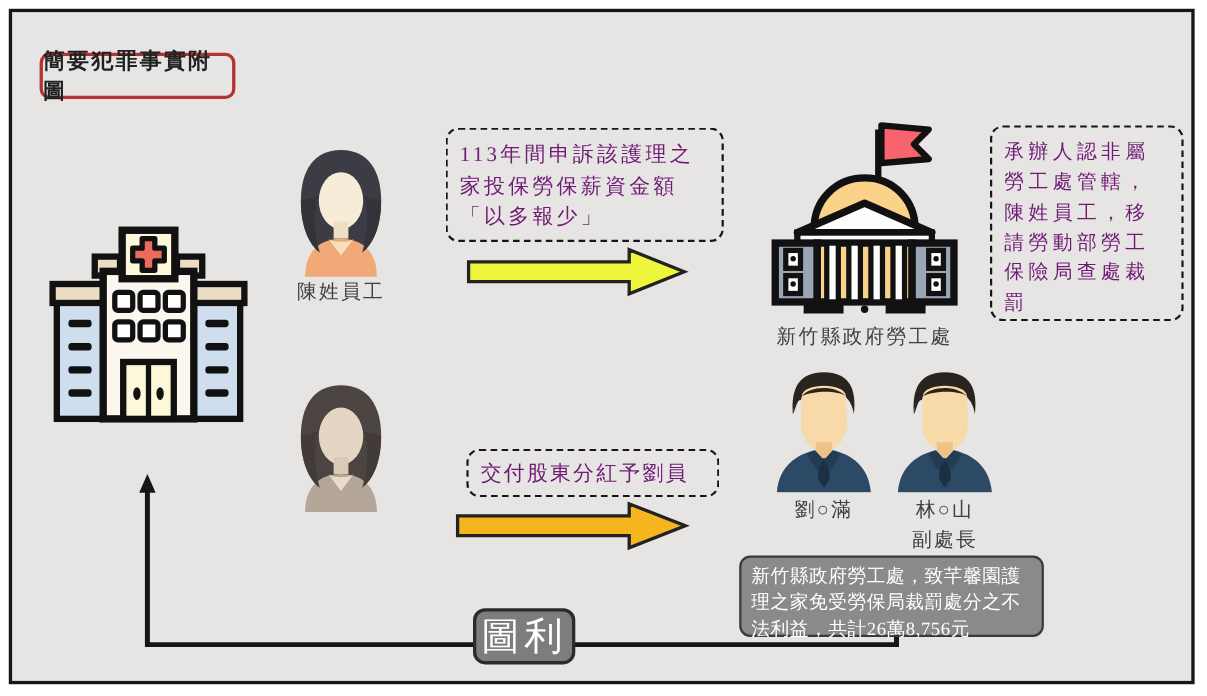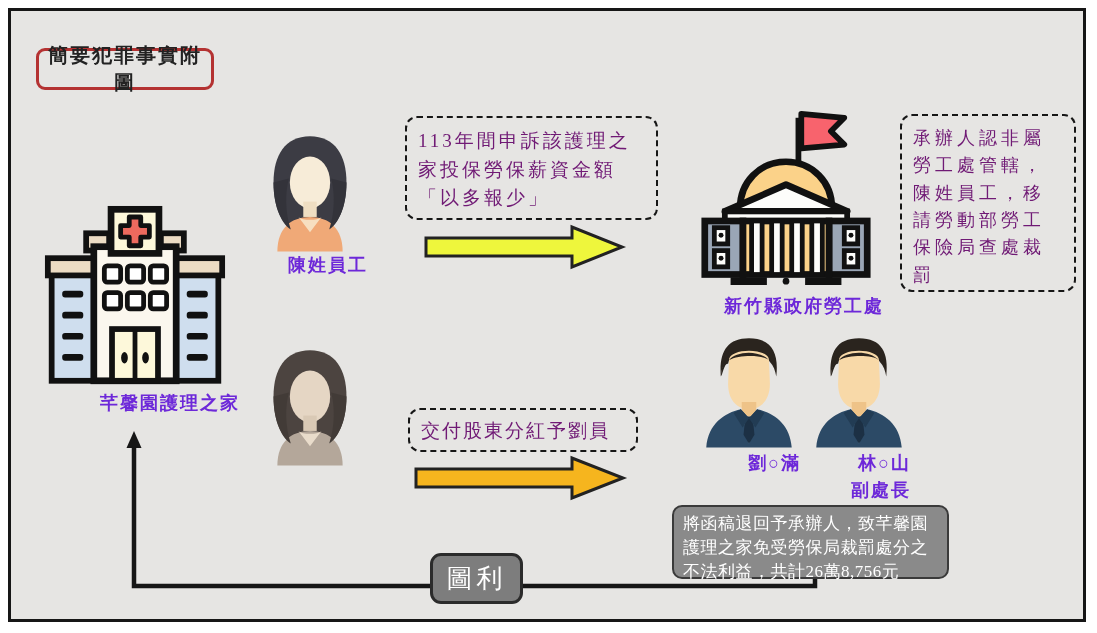--- a/index.html
+++ b/index.html
@@ -9,44 +9,44 @@
   }
   .frame{
     position:absolute;left:8px;top:8px;width:1072px;height:608px;
     border:3px solid #161616;background:var(--background,#e6e5e3);
   }
   .abs{position:absolute;}
   .title-box{
     left:36px;top:48px;width:172px;height:36px;
     border:3px solid var(--title_border,#b43232);border-radius:9px;
     display:flex;align-items:center;justify-content:center;
-    font-size:20px;letter-spacing:2px;font-weight:bold;color:#222;text-align:center;
+    font-size:20px;letter-spacing:2px;font-weight:bold;color:#222;
   }
   .dashed-box{
     border:2.5px dashed #161616;border-radius:12px;
     padding:9px 11px;box-sizing:border-box;
     font-size:19px;line-height:1.5;letter-spacing:3px;color:#701a75;
   }
   .callout-complaint{left:405px;top:116px;width:253px;height:104px;}
   .callout-referral{left:900px;top:114px;width:176px;height:178px;font-size:18px;letter-spacing:4px;line-height:1.52;}
-  .callout-dividend{left:408px;top:408px;width:230px;height:44px;padding:7px 11px;letter-spacing:2px;}
+  .callout-dividend{left:424px;top:408px;width:230px;height:44px;padding:7px 11px;letter-spacing:2px;}
   .node-label{
-    text-align:right;font-size:18px;letter-spacing:2px;color:#6d28d9;line-height:1.5;font-weight:bold;
+    text-align:center;font-size:18px;letter-spacing:2px;color:#404040;line-height:1.5;
   }
   .gray-callout{
     left:672px;top:505px;width:277px;height:74px;box-sizing:border-box;
     background:var(--callout_bg,#8a8a8a);border:2.5px solid #3a3a3a;border-radius:10px;
     padding:5px 9px;color:#fff;font-size:17px;line-height:1.42;letter-spacing:0.5px;
     z-index:4;
   }
   .benefit-box{
     left:430px;top:553px;width:93px;height:51px;box-sizing:border-box;
     background:var(--benefit_bg,#7d7d7d);border:3px solid #2b2b2b;border-radius:11px;
     display:flex;align-items:center;justify-content:center;
-    color:#fff;font-size:26px;letter-spacing:4px;z-index:5;
+    color:#fff;font-size:35px;letter-spacing:4px;z-index:5;
   }
   .connector{left:0;top:0;width:1097px;height:633px;pointer-events:none;z-index:3;}
   .arrow-top-fill{fill:var(--arrow_top,#eef63c);stroke:#222;stroke-width:3;stroke-linejoin:miter;}
   .arrow-bottom-fill{fill:var(--arrow_bottom,#f6b51e);stroke:#222;stroke-width:3;stroke-linejoin:miter;}
   .icon{display:block;}
 </style>
 </head>
 <body>
 
 <div class="page">
@@ -90,23 +90,20 @@
           <rect x="87" y="92" width="17" height="17" rx="3"></rect>
           <rect x="111" y="92" width="17" height="17" rx="3"></rect>
       </g>
 
       <rect x="71" y="130" width="48" height="54" fill="#fdf8da" stroke="#111" stroke-width="6"></rect>
       <line x1="95" y1="130" x2="95" y2="184" stroke="#111" stroke-width="5"></line>
       <ellipse cx="84" cy="160" rx="3.5" ry="6" fill="#111"></ellipse>
       <ellipse cx="106" cy="160" rx="3.5" ry="6" fill="#111"></ellipse>
     </svg>
   </div>
-  <div class="abs node-label" style="left:30px;top:390px;width:210px;">
-    <span>芊馨園護理之家</span>
-  </div>
 
   <div class="abs" style="left:262px;top:132px;width:96px;height:120px;">
     <svg class="icon" width="96" height="120" viewBox="0 0 100 124">
       <path d="M50,4 C24,4 12,24 12,52 C12,80 22,96 32,102 L68,102 C78,96 88,80 88,52 C88,24 76,4 50,4 Z" fill="#3c3c44"></path>
       <ellipse cx="50" cy="52" rx="21" ry="27" fill="#f7ecd8"></ellipse>
       <rect x="43" y="72" width="14" height="16" fill="#efdec2"></rect>
       <path d="M16,124 C16,100 30,88 50,88 C70,88 84,100 84,124 Z" fill="#f0a977"></path>
       <path d="M38,88 L50,104 L62,88 C58,92 42,92 38,88 Z" fill="#f7dfc0"></path>
       <path d="M12,52 C12,80 22,96 30,101 C24,84 24,62 28,48 Z" fill="#33333a"></path>
       <path d="M88,52 C88,80 78,96 70,101 C76,84 76,62 72,48 Z" fill="#33333a"></path>
@@ -223,21 +220,21 @@
       <path d="M46,80 L55,90 L48,100 L38,84 Z" fill="#223c54"></path>
       <path d="M64,80 L55,90 L62,100 L72,84 Z" fill="#223c54"></path>
     </svg>
   </div>
   <div class="abs node-label" style="left:807px;top:450px;width:104px;">
     <span style="display:block">林○山</span>
     <span style="display:block">副處長</span>
   </div>
 
   <div class="abs gray-callout">
-    <span>將函稿退回予承辦人，致芊馨園護理之家免受勞保局裁罰處分之不法利益，共計26萬8,756元</span>
+    <span>新竹縣政府勞工處，致芊馨園護理之家免受勞保局裁罰處分之不法利益，共計26萬8,756元</span>
   </div>
 
   <svg class="abs connector" viewBox="0 0 1097 633">
     <polyline points="815,577 815,586 134,586 134,443" fill="none" stroke="#161616" stroke-width="4.5"></polyline>
     <polygon points="134,431 126.5,448 141.5,448" fill="#161616"></polygon>
   </svg>
 
   <div class="abs benefit-box">
     <span>圖利</span>
   </div>

